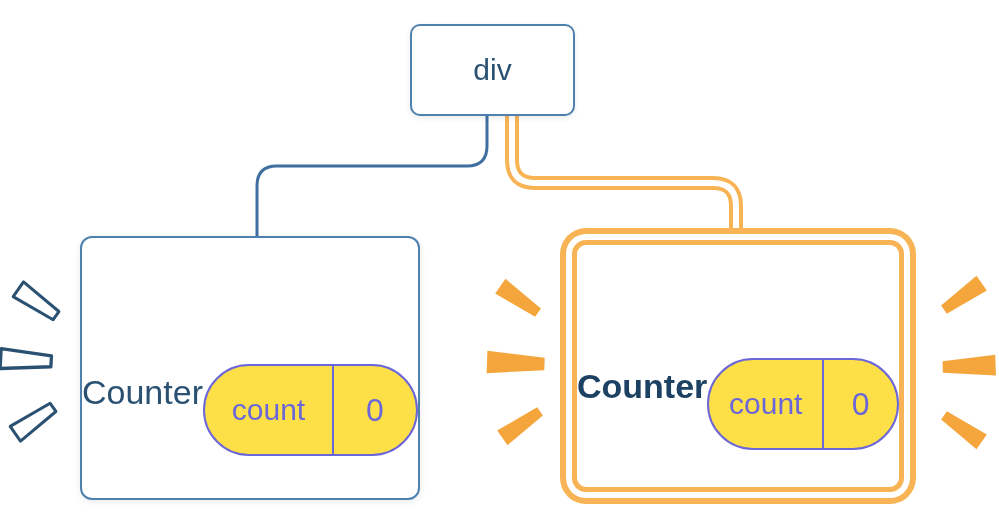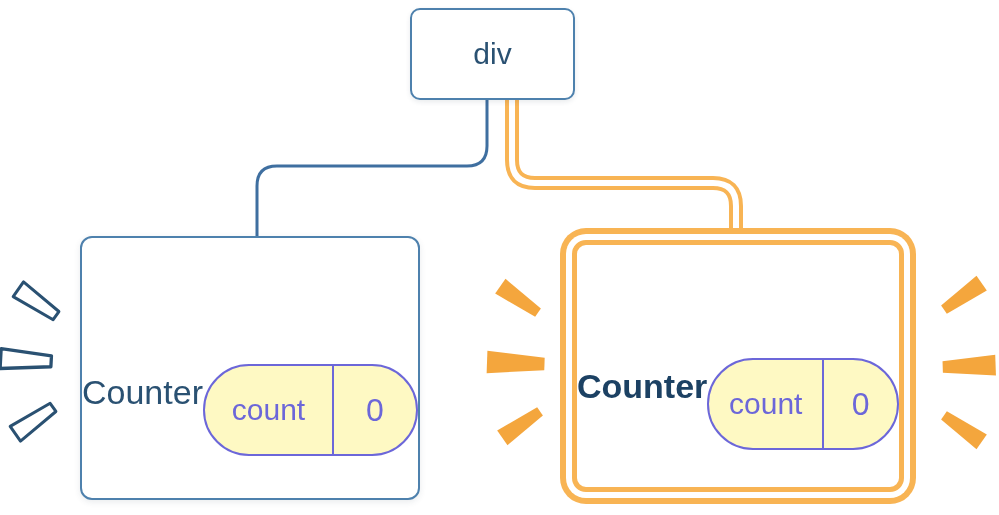--- a/index.html
+++ b/index.html
@@ -23,21 +23,21 @@
   .layer{
     position:absolute;left:0;top:0;width:999px;height:515px;
   }
   .edge-blue{fill:none;stroke:var(--edge_blue);stroke-width:3;}
   .edge-orange-outer{fill:none;stroke:var(--orange);stroke-width:14;}
   .edge-orange-inner{fill:none;stroke:#ffffff;stroke-width:6;}
   .spark-white{fill:#ffffff;stroke:var(--text_navy);stroke-width:3;stroke-linejoin:round;}
   .spark-orange{fill:var(--orange_deep);stroke:none;}
 
   .node{
-    position:absolute;left:410px;top:8px;width:165px;height:92px;
+    position:absolute;left:410px;top:24px;width:165px;height:92px;
     background:var(--card_bg);
     border:2.5px solid var(--node_border_blue);
     border-radius:10px;
     box-sizing:border-box;
     display:flex;align-items:center;justify-content:center;
     font-size:30px;color:var(--text_navy);
     box-shadow:0 2px 5px rgba(35,57,80,.10);
     z-index:2;
   }
   .card{
@@ -70,21 +70,21 @@
     font-weight:700;
   }
   .pill{
     margin-top:36px;
     width:234px;height:92px;
     border:2px solid var(--indigo);
     border-radius:46px;
     box-sizing:border-box;
     display:flex;align-items:stretch;
     overflow:hidden;
-    background:#fef9c3;
+    background:#fde047;
   }
   .pill-key{
     flex:1.55;
     display:flex;align-items:center;justify-content:center;
     font-size:30px;color:var(--indigo);
     border-right:2px solid var(--indigo);
   }
   .pill-value{
     flex:1;
     display:flex;align-items:center;justify-content:center;

